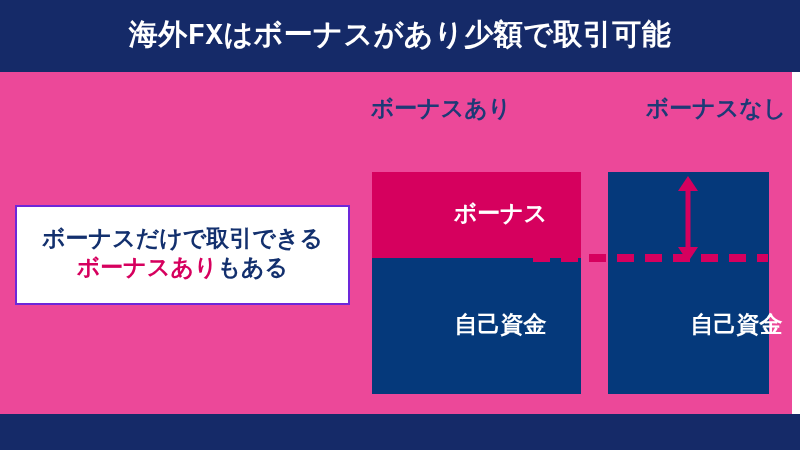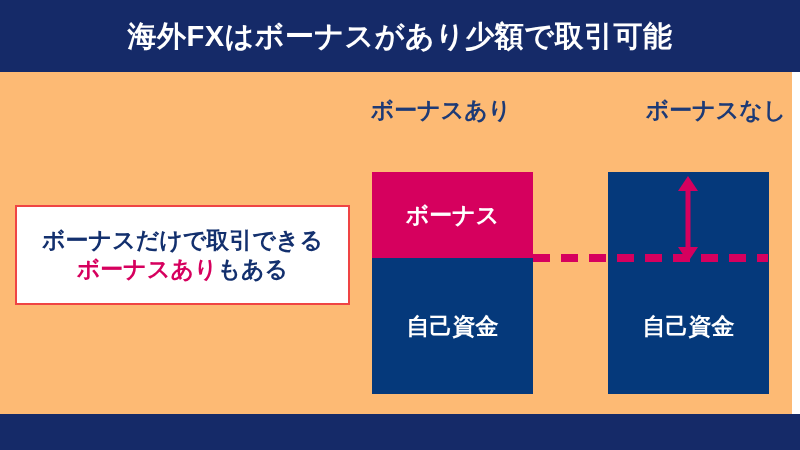--- a/index.html
+++ b/index.html
@@ -12,21 +12,22 @@
     background: #ffffff;
     font-family: "Liberation Sans", "DejaVu Sans", sans-serif;
     overflow: hidden;
     position: relative;
   }
 
   #stage {
     position: relative;
     width: 792px;
     height: 450px;
-    background: #fdba74;
+    background: #ec4899;
+    font-family: Liberation Mono, monospace;
   }
 
   
   .title-band {
     position: absolute;
     left: 0;
     top: 0;
     width: 800px;
     height: 72px;
     background: #152a68;
@@ -54,21 +55,21 @@
   }
 
   
   .callout {
     position: absolute;
     left: 15px;
     top: 205px;
     width: 335px;
     height: 100px;
     box-sizing: border-box;
-    border: 2px solid #ef4444;
+    border: 2px solid #6d28d9;
     background: #ffffff;
     display: flex;
     flex-direction: column;
     align-items: center;
     justify-content: center;
   }
   .callout-line {
     font-size: 23px;
     font-weight: bold;
     line-height: 1.28;
@@ -104,20 +105,21 @@
   .bar.left  { left: 372px; }
   .bar.right { left: 608px; background: #05397b; }
 
   .seg {
     position: absolute;
     left: 0;
     width: 100%;
     display: flex;
     align-items: center;
     justify-content: center;
+    padding-left: 48px;
   }
   .seg-label {
     color: #ffffff;
     font-size: 23px;
     font-weight: bold;
     white-space: nowrap;
     line-height: 1;
   }
 
   

